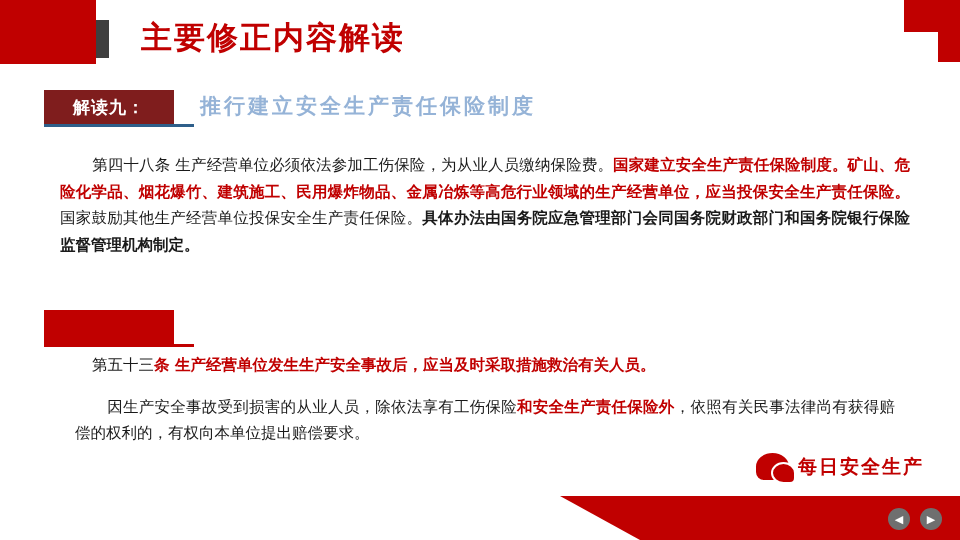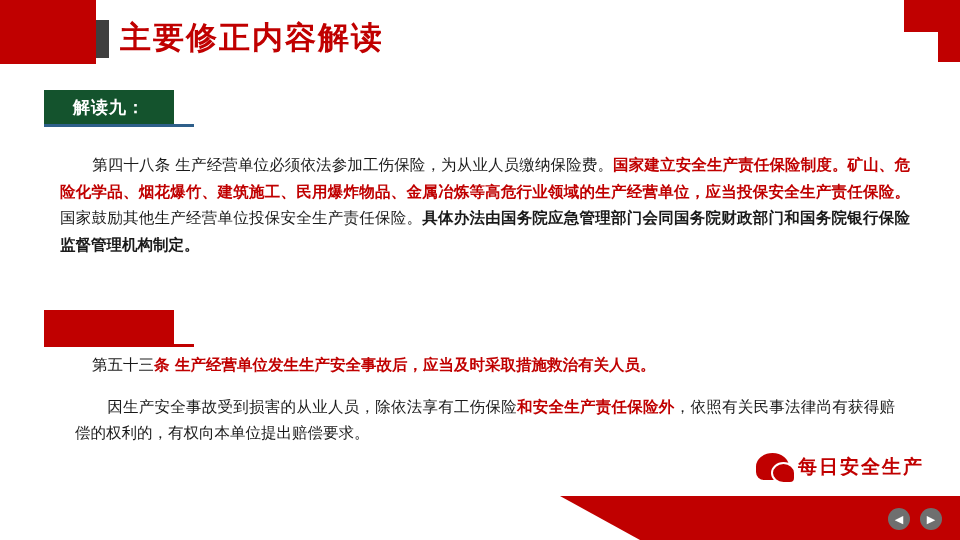--- a/index.html
+++ b/index.html
@@ -29,40 +29,40 @@
     position: absolute; right: 0; top: 32px;
     width: 22px; height: 30px;
     background: #c00000;
   }
   .title-marker {
     position: absolute; left: 96px; top: 20px;
     width: 13px; height: 38px;
     background: #3f3f3f;
   }
   .page-title {
-    position: absolute; left: 120px; top: 17px;
+    position: absolute; left: 141px; top: 17px;
     font-size: 31px;
     font-weight: bold;
     color: #c00000;
     letter-spacing: 2px;
     font-family: "DejaVu Sans", sans-serif;
     white-space: nowrap;
   }
 
   
   .section { position: absolute; left: 0; width: 960px; }
   .sec-head {
     position: relative;
     height: 36px;
   }
   .sec-tag {
     position: absolute;
     left: 44px; top: 0;
     width: 130px; height: 34px;
-    background: #14532d;
+    background: #7f1d1d;
     color: #ffffff;
     font-size: 17px;
     font-weight: bold;
     font-family: "DejaVu Sans", sans-serif;
     display: flex; align-items: center; justify-content: center;
     letter-spacing: 1px;
   }
   .sec-tag.red { background: #c00000; }
   .sec-underline {
     position: absolute;
@@ -158,20 +158,21 @@
 <div class="top-red-left"></div>
 <div class="top-red-right"></div>
 <div class="top-red-right2"></div>
 <div class="title-marker"></div>
 <div class="page-title">主要修正内容解读</div>
 
 <div class="section" style="top:90px;">
   <div class="sec-head">
     <div class="sec-tag">解读九：</div>
     <div class="sec-underline"></div>
+    <div class="sec-title blue">推行建立安全生产责任保险制度</div>
   </div>
 </div>
 <div class="sec-body" style="top:152px;">
   <p style="margin:0;"><span class="indent"></span><span class="plain">第四十八条  生产经营单位必须依法参加工伤保险，为从业人员缴纳保险费。</span><span class="red">国家建立安全生产责任保险制度。矿山、危险化学品、烟花爆竹、建筑施工、民用爆炸物品、金属冶炼等高危行业领域的生产经营单位，应当投保安全生产责任保险。</span><span class="plain">国家鼓励其他生产经营单位投保安全生产责任保险。</span><span class="blackb">具体办法由国务院应急管理部门会同国务院财政部门和国务院银行保险监督管理机构制定。</span></p>
 </div>
 
 <div class="section" style="top:310px;">
   <div class="sec-head">
     <div class="sec-tag red">解读十：</div>
     <div class="sec-underline red"></div>

